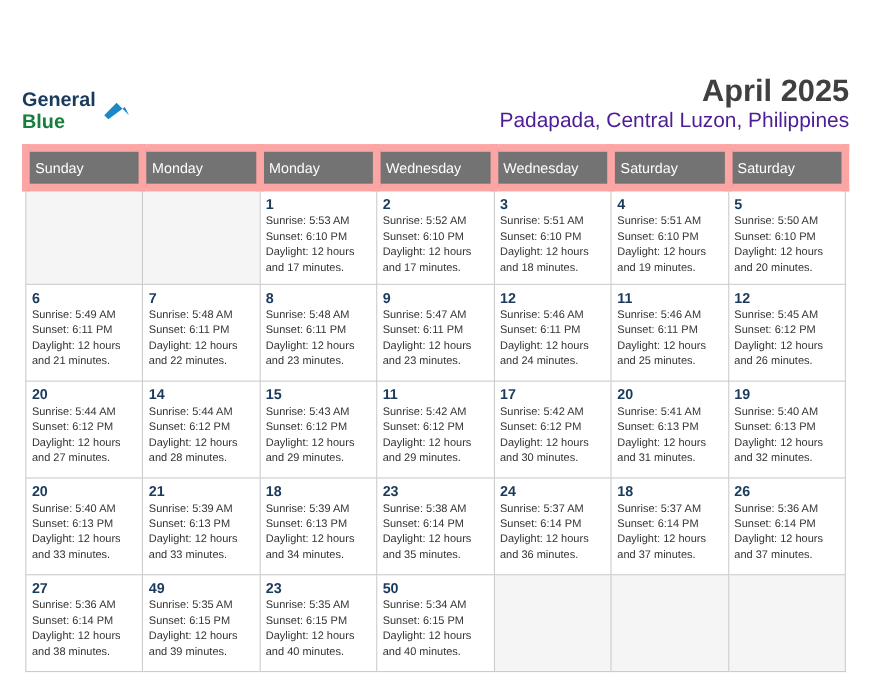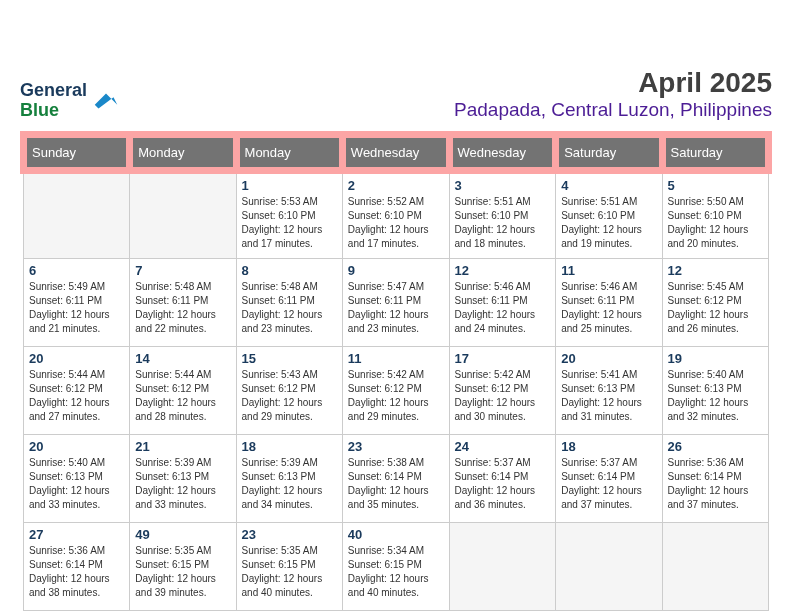--- a/index.html
+++ b/index.html
@@ -356,21 +356,21 @@
       </td>
         <td>
         <span class="day-num">23</span>
         <div class="day-detail">
           Sunrise: 5:35 AM<br>
           Sunset: 6:15 PM<br>
           Daylight: 12 hours<br>and 40 minutes.
         </div>
       </td>
         <td>
-        <span class="day-num">40</span>
+        <span class="day-num">50</span>
         <div class="day-detail">
           Sunrise: 5:34 AM<br>
           Sunset: 6:15 PM<br>
           Daylight: 12 hours<br>and 40 minutes.
         </div>
       </td>
         <td class="empty"></td>
         <td class="empty"></td>
         <td class="empty"></td>
       </tr>

